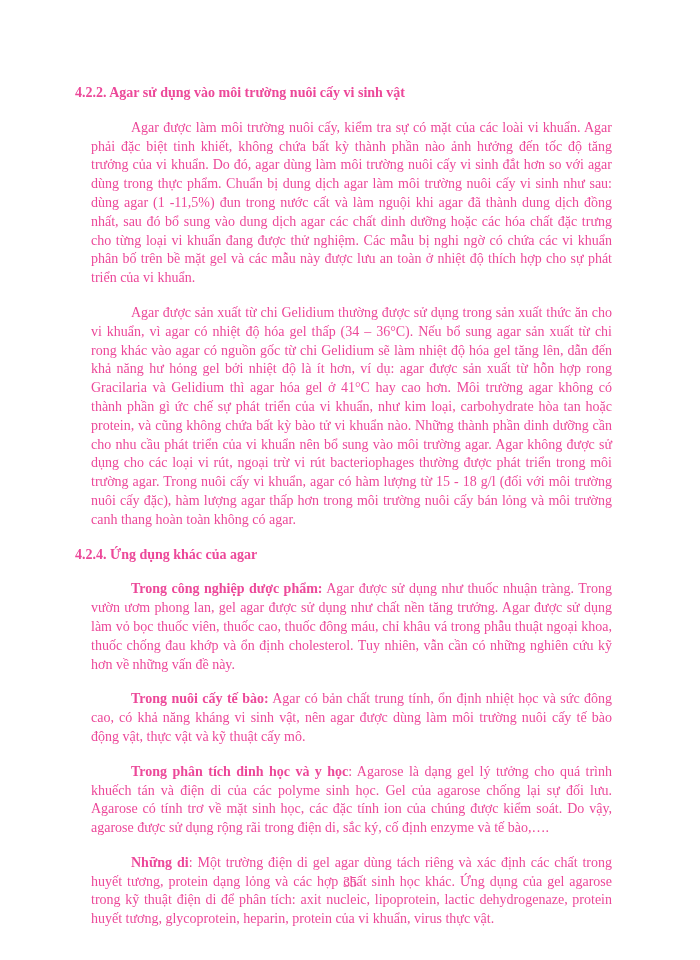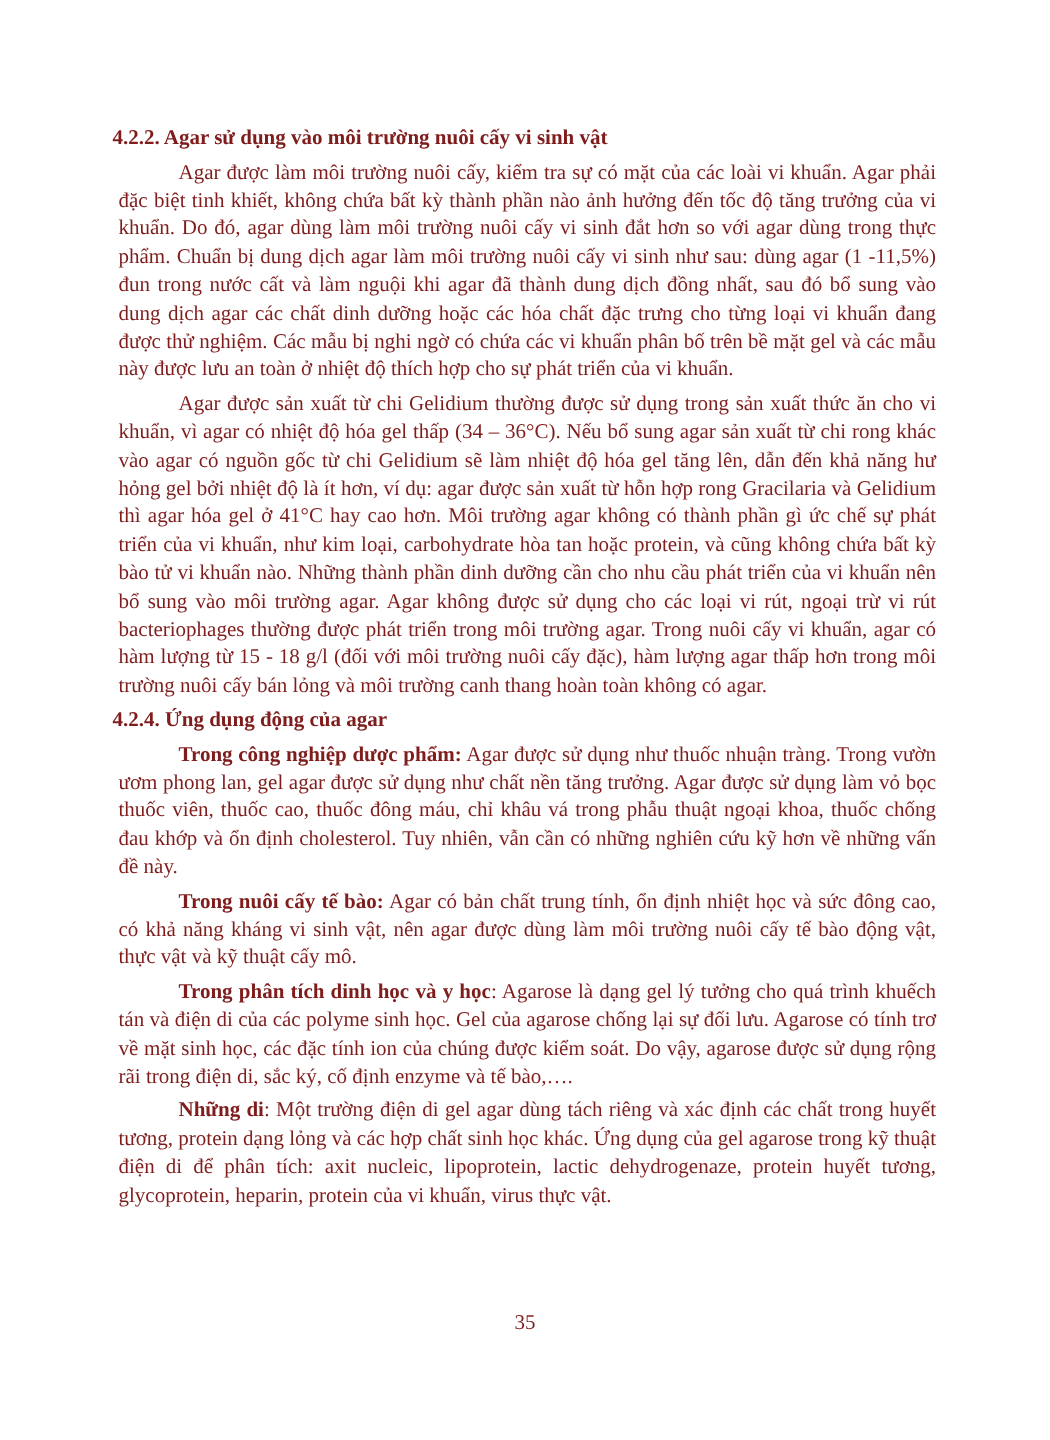--- a/index.html
+++ b/index.html
@@ -5,40 +5,40 @@
   html, body {
     margin: 0;
     padding: 0;
     background: #ffffff;
   }
   .page {
     position: relative;
     width: 700px;
     height: 960px;
     background: #ffffff;
-    color: #7f1d1d;
+    color: #ec4899;
     font-family: "Liberation Serif", "DejaVu Serif", serif;
     font-size: 14px;
     line-height: 18.8px;
     overflow: hidden;
   }
   .content {
     position: absolute;
     left: 75px;
     top: 84px;
     width: 553px;
     text-align: justify;
   }
   .heading {
     font-weight: bold;
     margin: 0;
     text-indent: 0;
   }
   .para {
-    margin: 4px;
+    margin: 16px;
     text-indent: 40px;
     font-family: Liberation Serif, serif;
   }
   .lead {
     font-weight: bold;
   }
   .page-number {
     position: absolute;
     top: 874px;
     left: 0;
@@ -53,21 +53,21 @@
 <div class="page">
   <div class="content">
 
     <p class="heading">4.2.2. Agar sử dụng vào môi trường nuôi cấy vi sinh vật</p>
 
     <p class="para">Agar được làm môi trường nuôi cấy, kiểm tra sự có mặt của các loài vi khuẩn. Agar phải đặc biệt tinh khiết, không chứa bất kỳ thành phần nào ảnh hưởng đến tốc độ tăng trưởng của vi khuẩn. Do đó, agar dùng làm môi trường nuôi cấy vi sinh đắt hơn so với agar dùng trong thực phẩm. Chuẩn bị dung dịch agar làm môi trường nuôi cấy vi sinh như sau: dùng agar (1 -11,5%) đun trong nước cất và làm nguội khi agar đã thành dung dịch đồng nhất, sau đó bổ sung vào dung dịch agar các chất dinh dưỡng hoặc các hóa chất đặc trưng cho từng loại vi khuẩn đang được thử nghiệm. Các mẫu bị nghi ngờ có chứa các vi khuẩn phân bố trên bề mặt gel và các mẫu này được lưu an toàn ở nhiệt độ thích hợp cho sự phát triển của vi khuẩn.</p>
 
 
     <p class="para">Agar được sản xuất từ chi Gelidium thường được sử dụng trong sản xuất thức ăn cho vi khuẩn, vì agar có nhiệt độ hóa gel thấp (34 – 36°C). Nếu bổ sung agar sản xuất từ chi rong khác vào agar có nguồn gốc từ chi Gelidium sẽ làm nhiệt độ hóa gel tăng lên, dẫn đến khả năng hư hỏng gel bởi nhiệt độ là ít hơn, ví dụ: agar được sản xuất từ hỗn hợp rong Gracilaria và Gelidium thì agar hóa gel ở 41°C hay cao hơn. Môi trường agar không có thành phần gì ức chế sự phát triển của vi khuẩn, như kim loại, carbohydrate hòa tan hoặc protein, và cũng không chứa bất kỳ bào tử vi khuẩn nào. Những thành phần dinh dưỡng cần cho nhu cầu phát triển của vi khuẩn nên bổ sung vào môi trường agar. Agar không được sử dụng cho các loại vi rút, ngoại trừ vi rút bacteriophages thường được phát triển trong môi trường agar. Trong nuôi cấy vi khuẩn, agar có hàm lượng từ 15 - 18 g/l (đối với môi trường nuôi cấy đặc), hàm lượng agar thấp hơn trong môi trường nuôi cấy bán lỏng và môi trường canh thang hoàn toàn không có agar.</p>
 
-    <p class="heading">4.2.4. Ứng dụng động của agar</p>
+    <p class="heading">4.2.4. Ứng dụng khác của agar</p>
 
     <p class="para"><span class="lead">Trong công nghiệp dược phẩm:</span><span> Agar được sử dụng như thuốc nhuận tràng. Trong vườn ươm phong lan, gel agar được sử dụng như chất nền tăng trưởng. Agar được sử dụng làm vỏ bọc thuốc viên, thuốc cao, thuốc đông máu, chỉ khâu vá trong phẫu thuật ngoại khoa, thuốc chống đau khớp và  ổn định cholesterol. Tuy nhiên, vẫn cần có những nghiên cứu kỹ hơn về những vấn đề này.</span></p>
 
     <p class="para"><span class="lead">Trong nuôi cấy tế bào:</span><span> Agar có bản chất trung tính, ổn định nhiệt học và sức đông cao, có khả năng kháng vi sinh vật, nên agar được dùng làm môi trường nuôi cấy tế bào động vật, thực vật và kỹ thuật cấy mô.</span></p>
 
     <p class="para"><span class="lead">Trong phân tích dinh học và y học</span><span>: Agarose là dạng gel lý tưởng cho quá trình khuếch tán và điện di của các polyme sinh học. Gel của agarose chống lại sự đối lưu. Agarose có tính trơ về mặt sinh học, các đặc tính ion của chúng được kiểm soát. Do vậy, agarose được sử dụng rộng rãi trong điện di, sắc ký, cố định enzyme và tế bào,….</span></p>
 
     <p class="para"><span class="lead">Những di</span><span>: Một trường điện di gel agar dùng tách riêng và xác định các chất trong huyết tương, protein dạng lỏng và các hợp chất sinh học khác. Ứng dụng của gel agarose trong kỹ thuật điện di để phân tích: axit nucleic, lipoprotein, lactic dehydrogenaze, protein huyết tương, glycoprotein, heparin, protein của vi khuẩn, virus thực vật.</span></p>
 
   </div>

